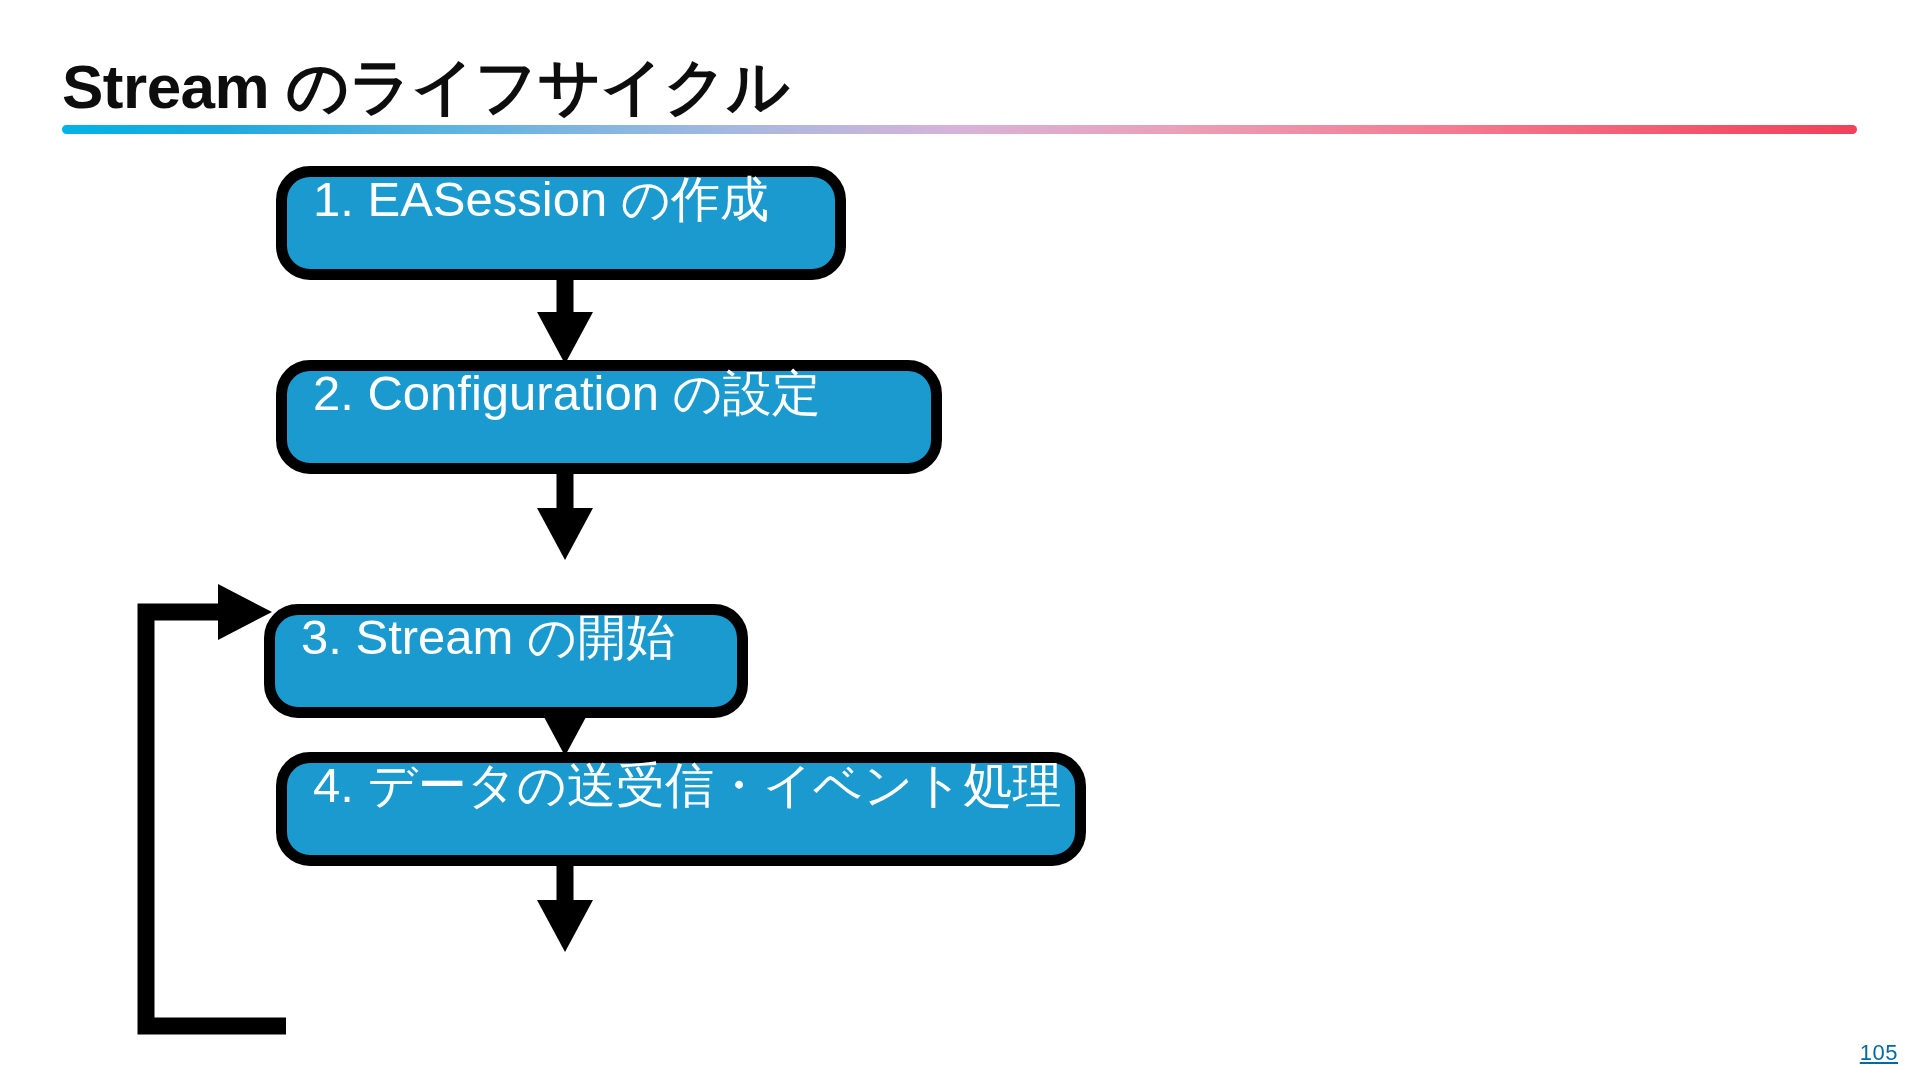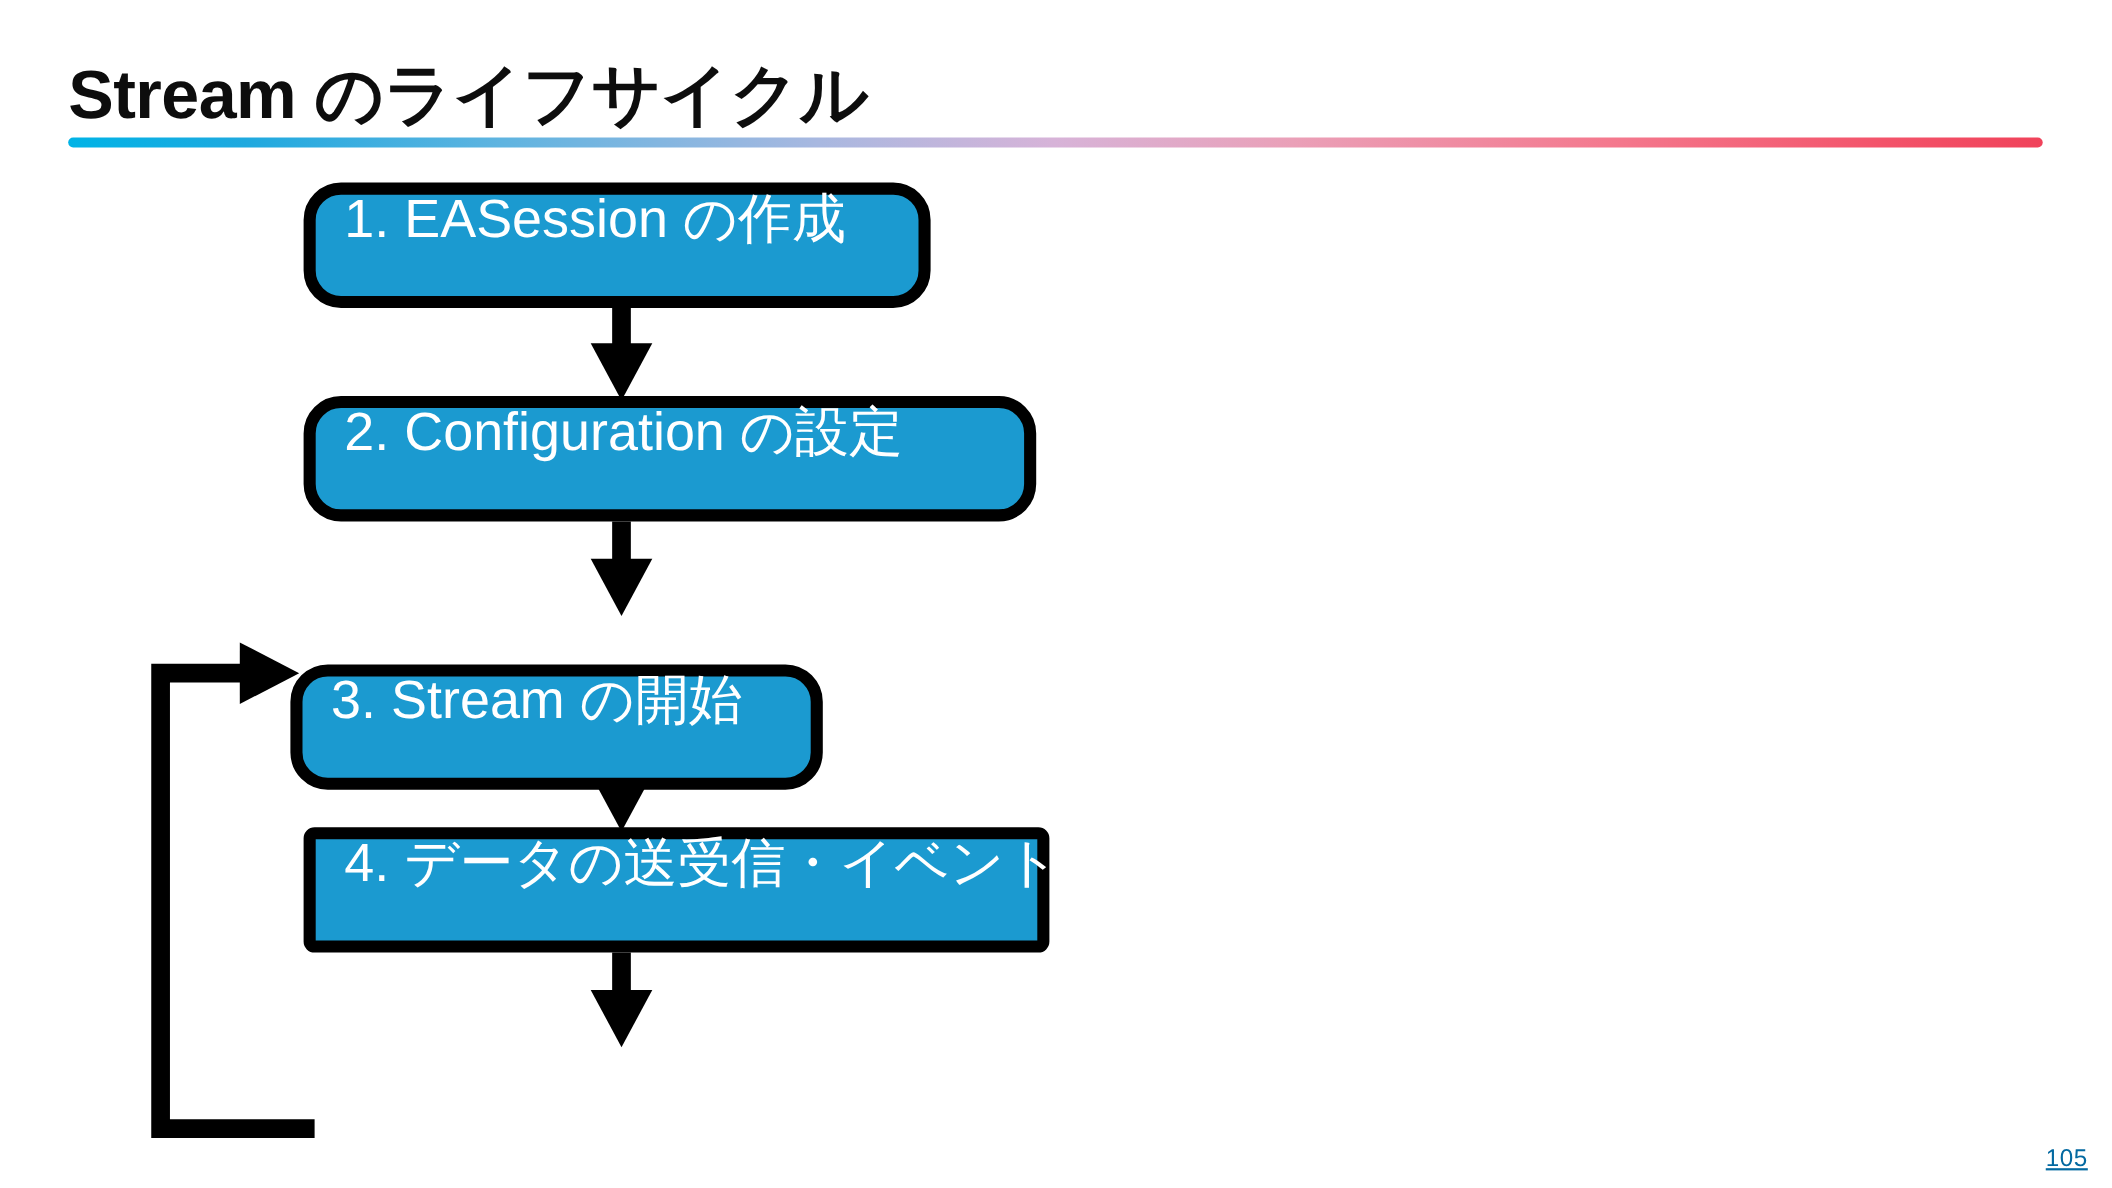--- a/index.html
+++ b/index.html
@@ -79,21 +79,21 @@
     white-space: nowrap;
   }
   .node .node-label {
     display: block;
     transform: translateY(-2px);
   }
 
   .node-1 { left: 276px; top: 166px;  width: 570px; height: 114px; background: #1b9ad0; }
   .node-2 { left: 276px; top: 360px;  width: 666px; height: 114px; background: #1b9ad0; }
   .node-3 { left: 264px; top: 556px;  width: 484px; height: 114px; background: #1b9ad0; margin-top: 48px; }
-  .node-4 { left: 276px; top: 752px;  width: 678px; height: 114px; background: #1b9ad0; border-radius: 10px; }
+  .node-4 { left: 276px; top: 752px;  width: 810px; height: 114px; background: #1b9ad0; }
   .node-5 { left: 276px; top: 948px;  width: 490px; height: 114px; background: #d2495e; }
 
   
   .page-number {
     position: absolute;
     right: 22px;
     bottom: 14px;
     font-size: 22px;
     color: #0369a1;
     letter-spacing: 0.5px;

